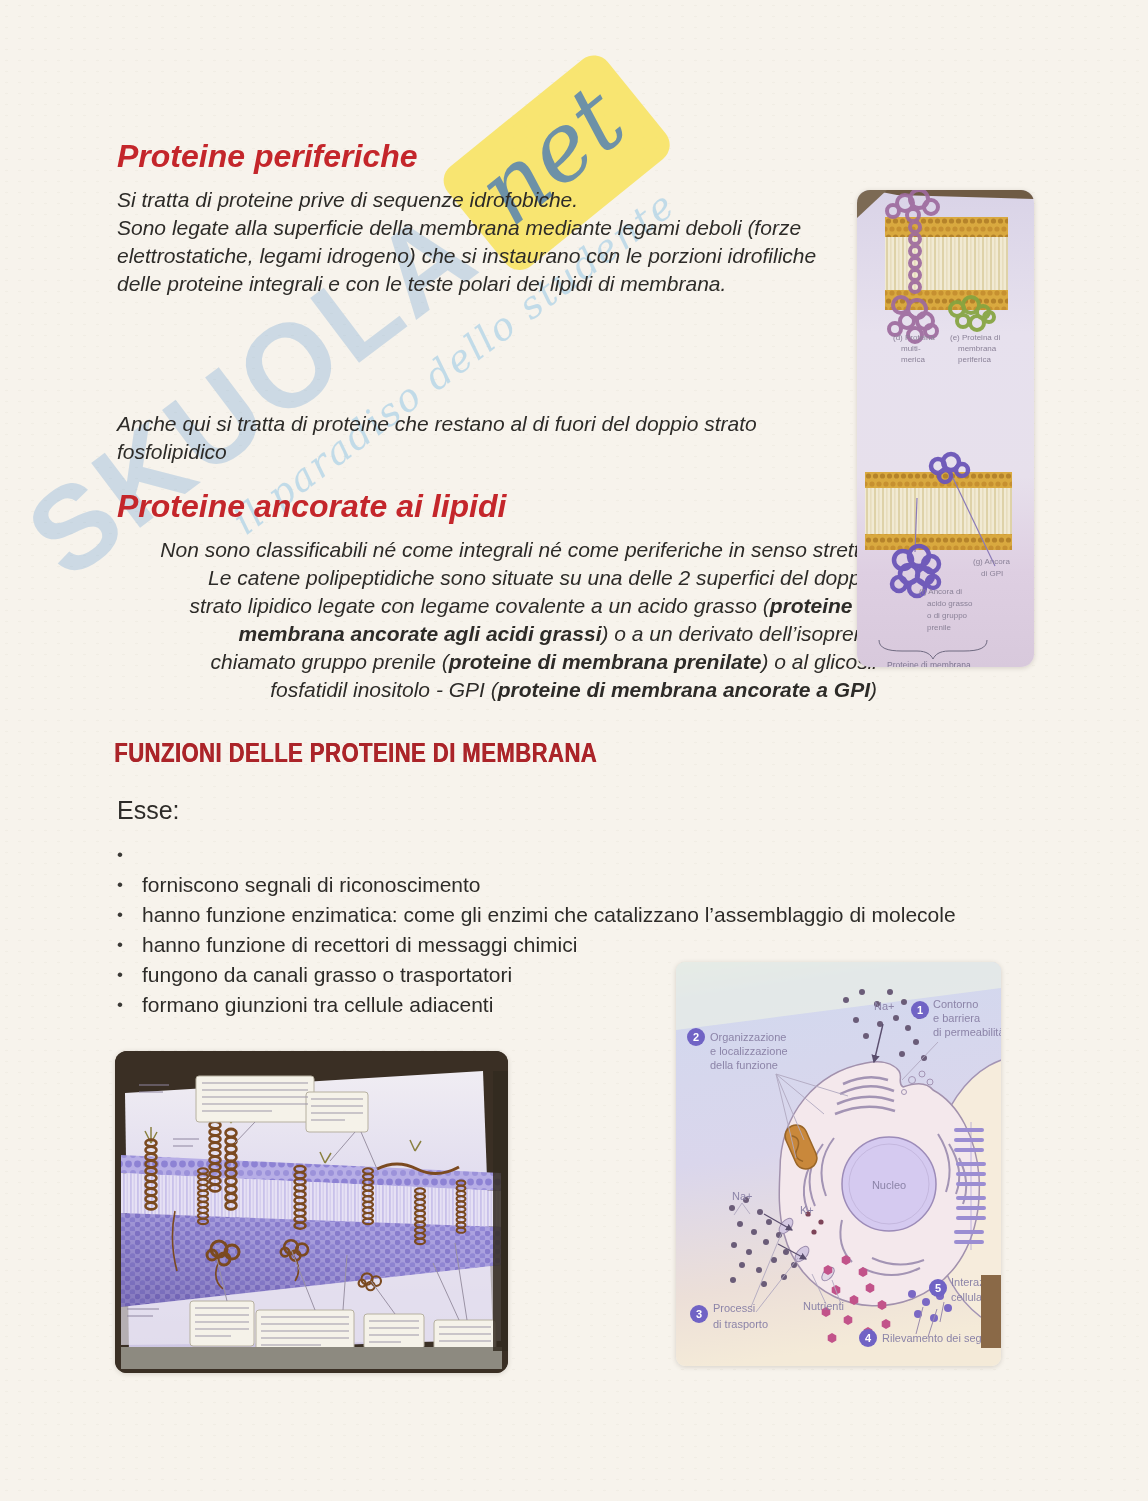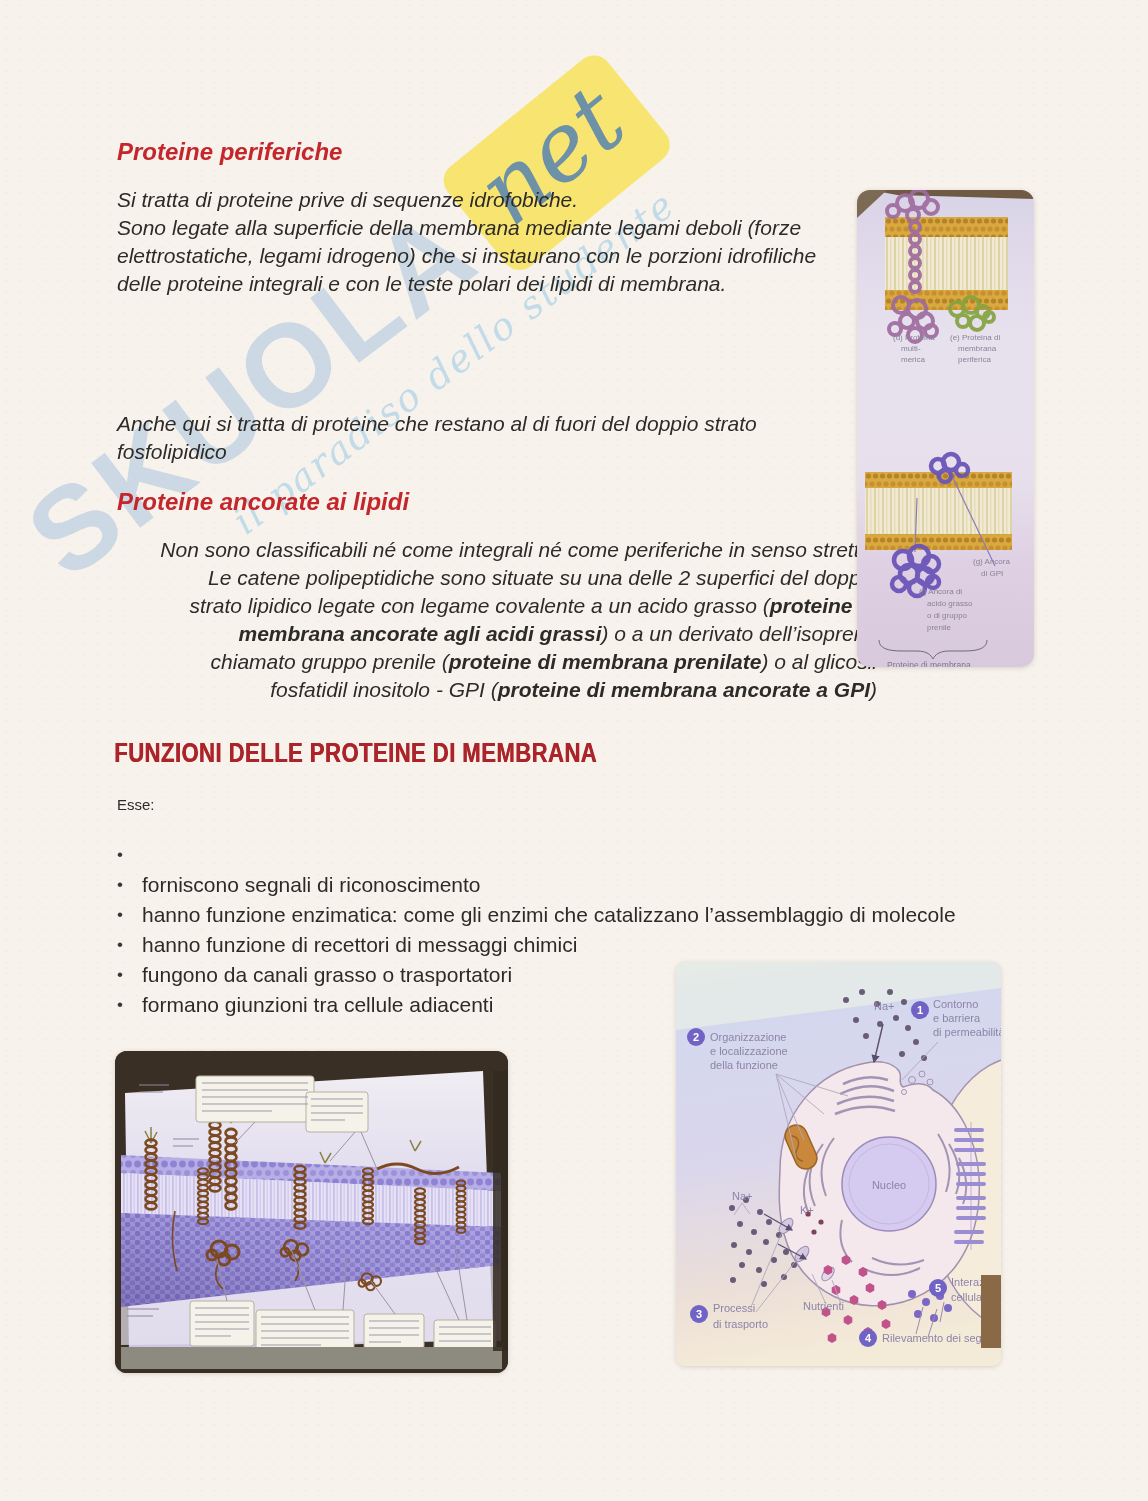--- a/index.html
+++ b/index.html
@@ -13,27 +13,27 @@
   .watermark{position:absolute;left:40px;top:60px;z-index:1;pointer-events:none;}
   .wm-rot{position:absolute;left:20px;top:420px;transform:rotate(-37deg);transform-origin:0 50%;width:760px;}
   .wm-row{display:flex;align-items:center;gap:18px;}
   .wm-brand{font-weight:800;font-size:118px;line-height:1;color:rgba(128,172,214,.36);letter-spacing:4px;}
   .wm-netbox{background:rgba(247,227,100,.9);border-radius:18px;padding:8px 26px 26px;transform:rotate(-2deg);}
   .wm-net{font-family:"DejaVu Serif",serif;font-style:italic;font-size:94px;line-height:1;color:rgba(56,112,188,.72);}
   .wm-tag{margin:12px 0 0 170px;font-family:"DejaVu Serif",serif;font-style:italic;font-size:38px;
     color:rgba(150,198,230,.55);letter-spacing:2px;white-space:nowrap;}
   
   .content{position:absolute;left:0;top:0;width:100%;height:100%;z-index:2;}
-  .h-italic{position:absolute;left:117px;font-size:24px;font-weight:bold;font-style:italic;color:#c4262b;white-space:nowrap;}
+  .h-italic{position:absolute;left:117px;font-size:32px;font-weight:bold;font-style:italic;color:#c4262b;white-space:nowrap;}
   .body-p{position:absolute;left:117px;width:760px;font-size:21px;line-height:28px;white-space:pre-line;color:#2d2b28;font-style:italic;}
   .body-p b{font-weight:bold;}
   .display-h{position:absolute;left:114px;font-size:27px;font-weight:800;color:#ab2429;
     transform:scaleX(.82);transform-origin:left center;white-space:nowrap;letter-spacing:0.5px;
     text-shadow:0.6px 0 #ab2429;}
-  .esse{position:absolute;left:117px;font-size:15px;}
+  .esse{position:absolute;left:117px;font-size:25px;}
   .bullets{position:absolute;left:117px;top:840px;margin:0;padding:0;list-style:none;font-size:21px;}
   .bullets li{display:flex;line-height:30px;}
   .bullets .dot{width:25px;color:#3a3835;font-size:17px;}
   
   .photo{position:absolute;overflow:hidden;z-index:3;box-shadow:0 1px 5px rgba(60,50,40,.18);}
   #photo-membrane-types{left:857px;top:190px;width:177px;height:477px;border-radius:13px;text-decoration:underline;}
   #photo-membrane-slide{left:115px;top:1051px;width:393px;height:322px;border-radius:12px;background:#3a2f24;}
   #photo-cell-diagram{left:676px;top:962px;width:325px;height:404px;border-radius:9px;}
   svg{display:block;}
   svg text{font-family:"Liberation Sans",sans-serif;}

